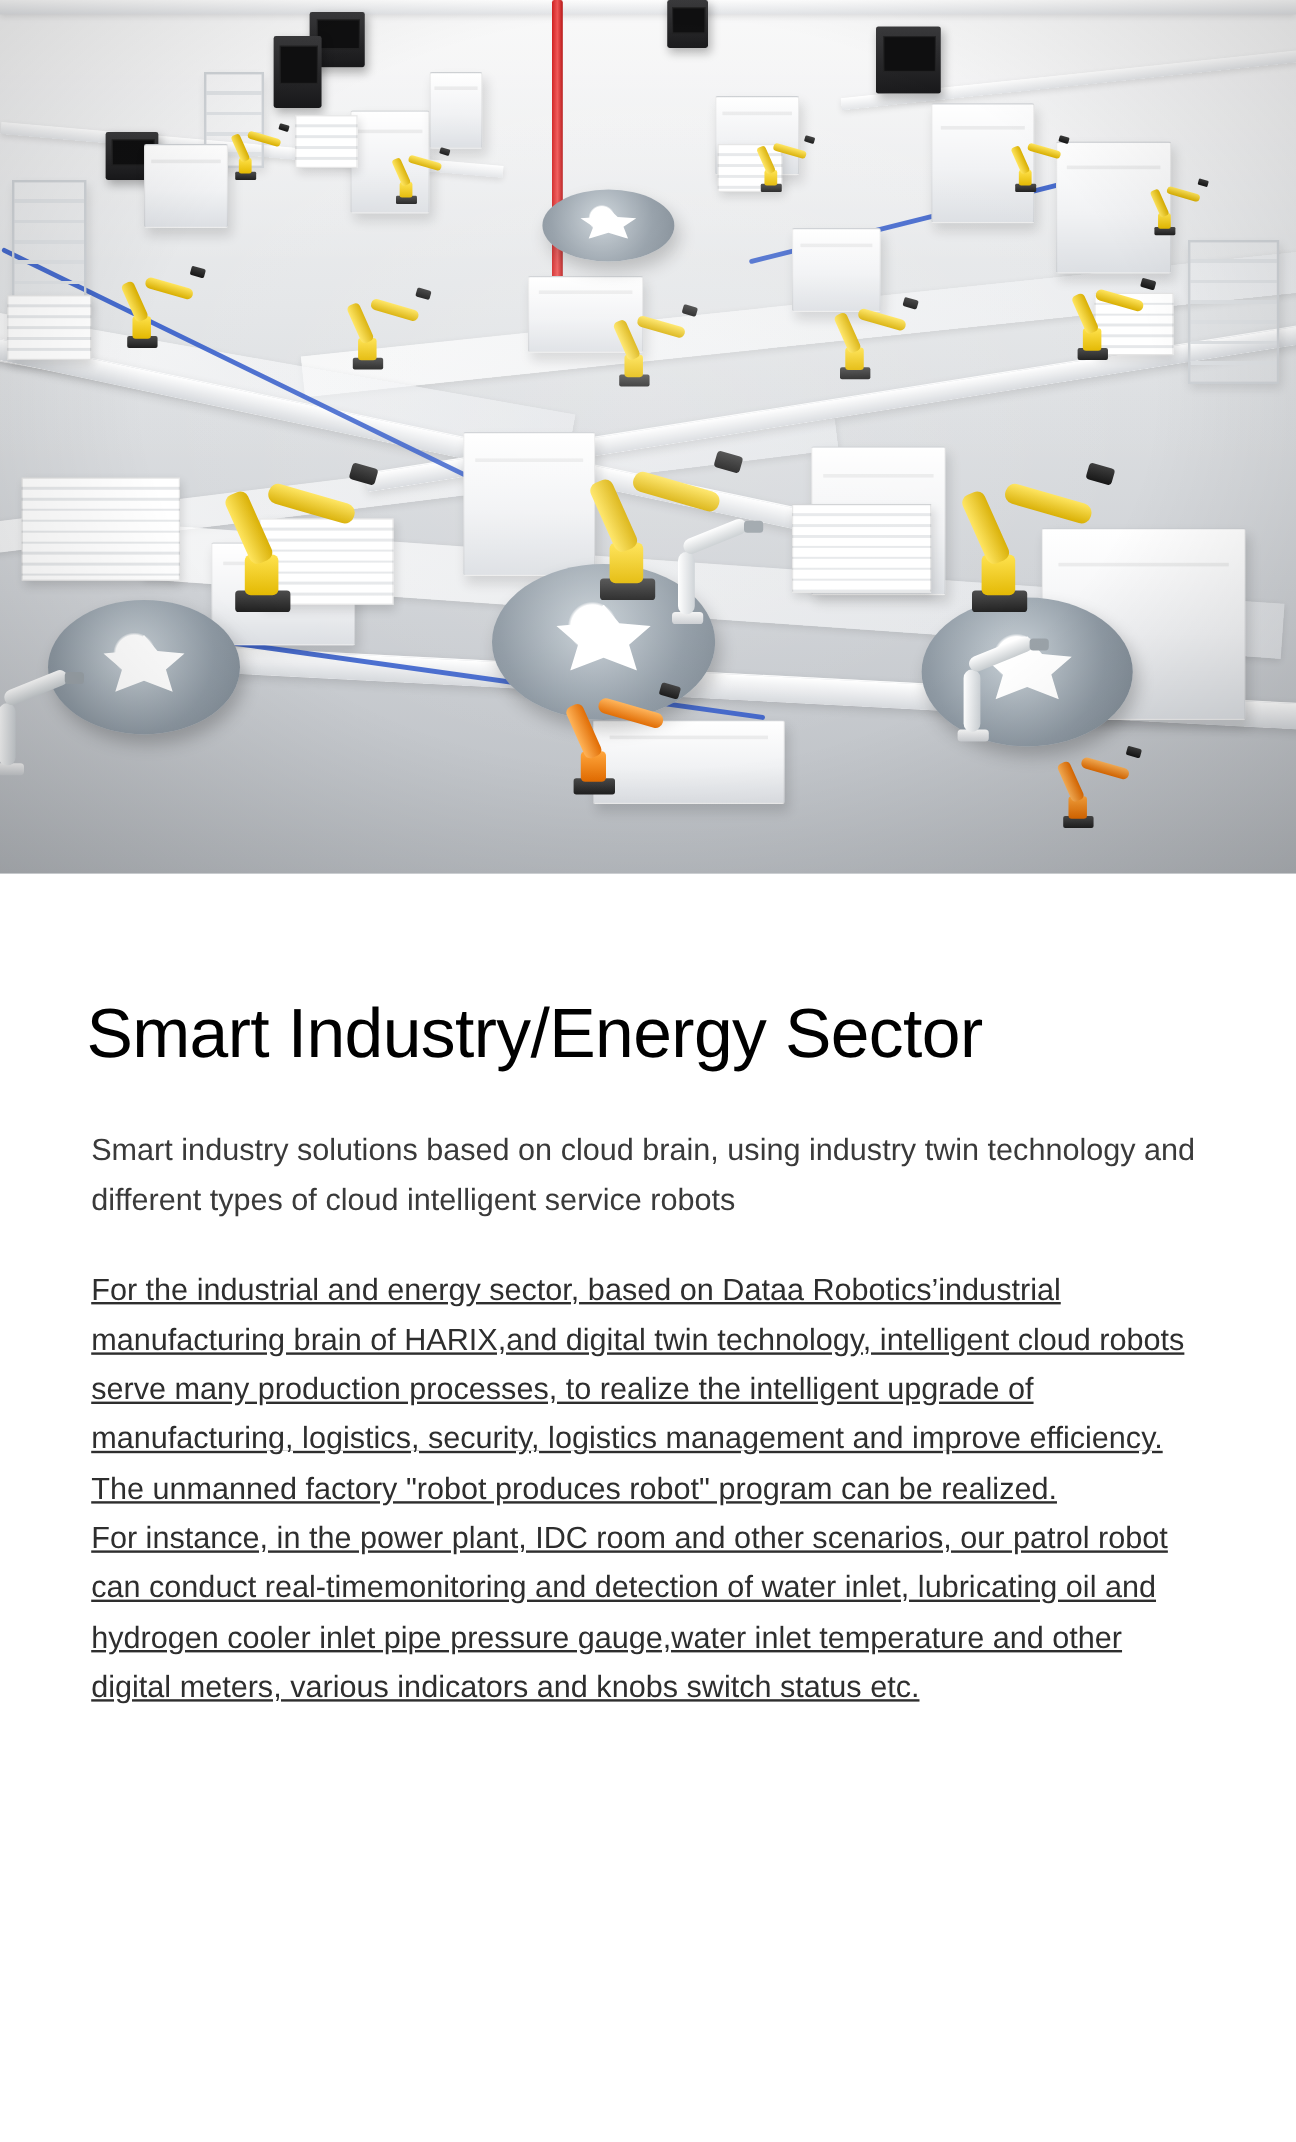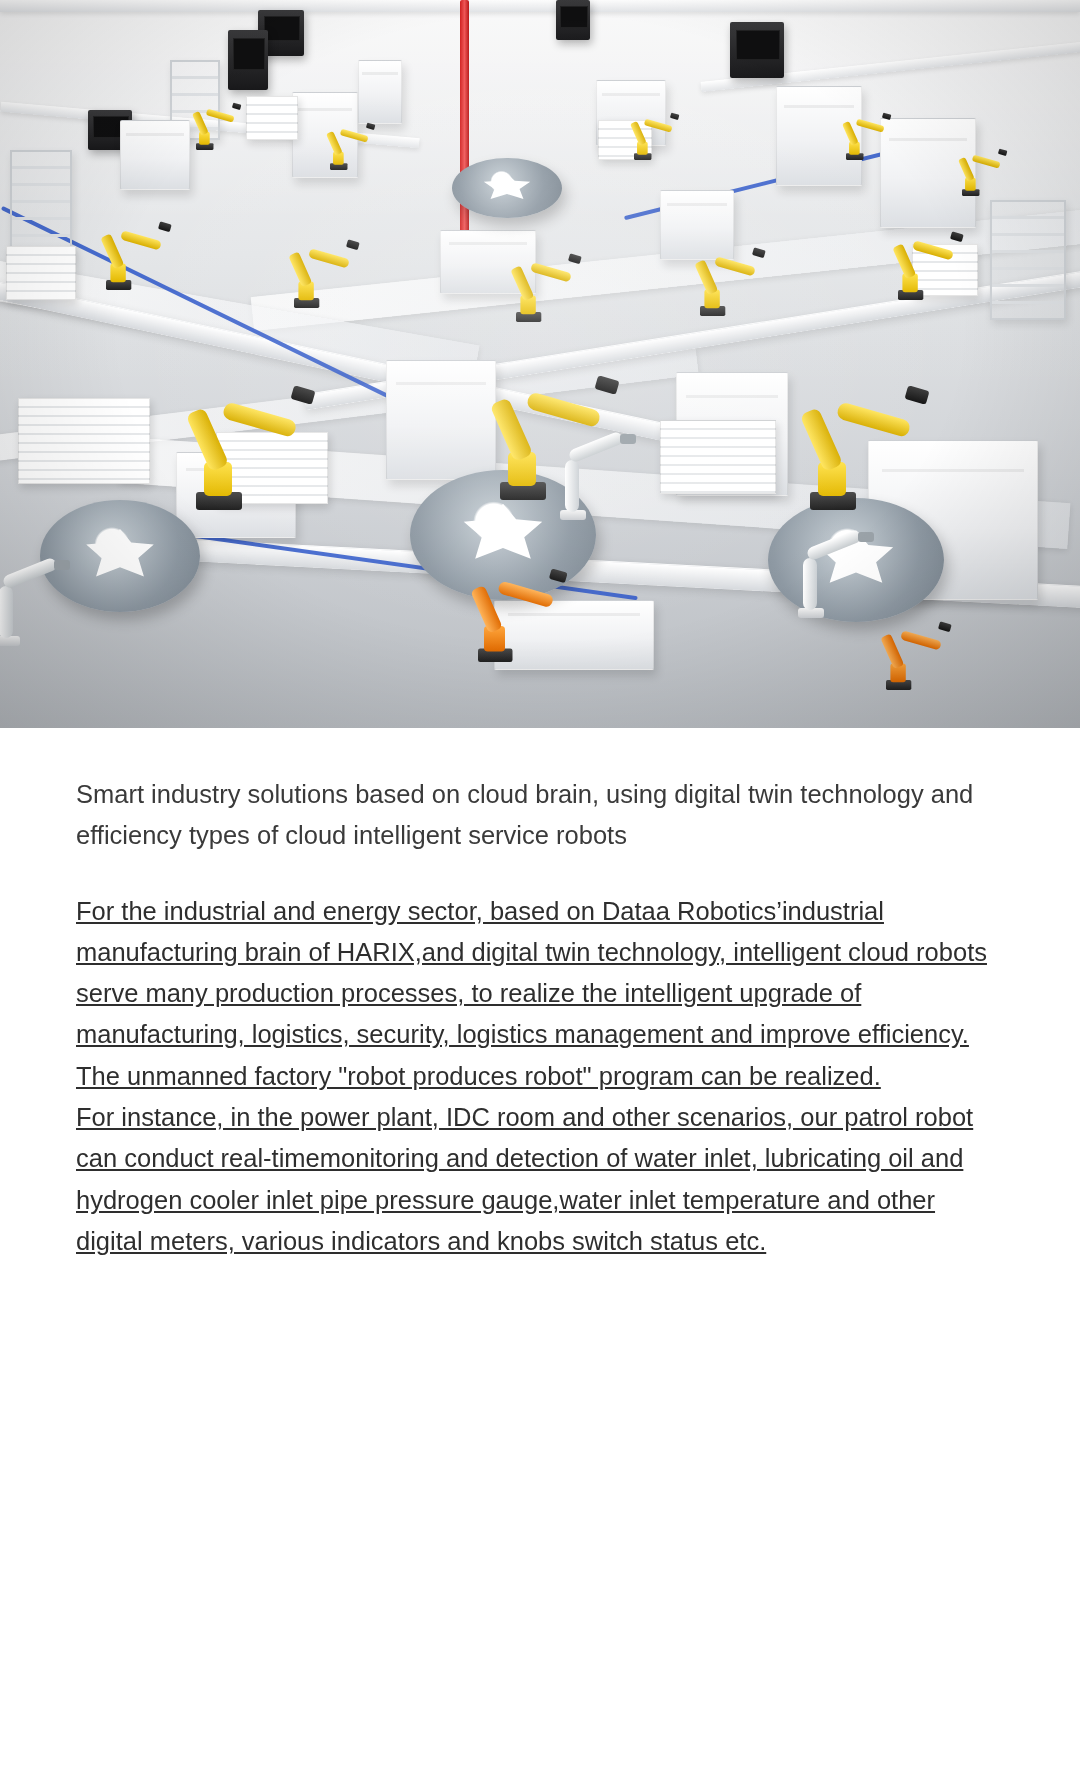--- a/index.html
+++ b/index.html
@@ -476,22 +476,23 @@
       <div class="cb-a"></div>
       <div class="cb-b"></div>
       <div class="cb-c"></div>
     </div>
 
     <div class="vignette"></div>
   </div>
 
   <div class="content">
 
-
-    <p class="lead">Smart industry solutions based on cloud brain, using digital twin technology and efficiency types of cloud intelligent service robots</p>
+    <h1 class="title">Smart Industry/Energy Sector</h1>
+
+    <p class="lead">Smart industry solutions based on cloud brain, using industry twin technology and different types of cloud intelligent service robots</p>
 
     <div class="body-block">
       <p>For the industrial and energy sector, based on Dataa Robotics’industrial manufacturing brain of HARIX,and digital twin technology, intelligent cloud robots serve many production processes, to realize the intelligent upgrade of manufacturing, logistics, security, logistics management and improve efficiency.</p>
       <p>The unmanned factory "robot produces robot" program can be realized.</p>
       <p>For instance, in the power plant, IDC room and other scenarios, our patrol robot can conduct real-timemonitoring and detection of water inlet, lubricating oil and hydrogen cooler inlet pipe pressure gauge,water inlet temperature and other digital meters, various indicators and knobs switch status etc.</p>
     </div>
 
   </div>
 </div>
 

